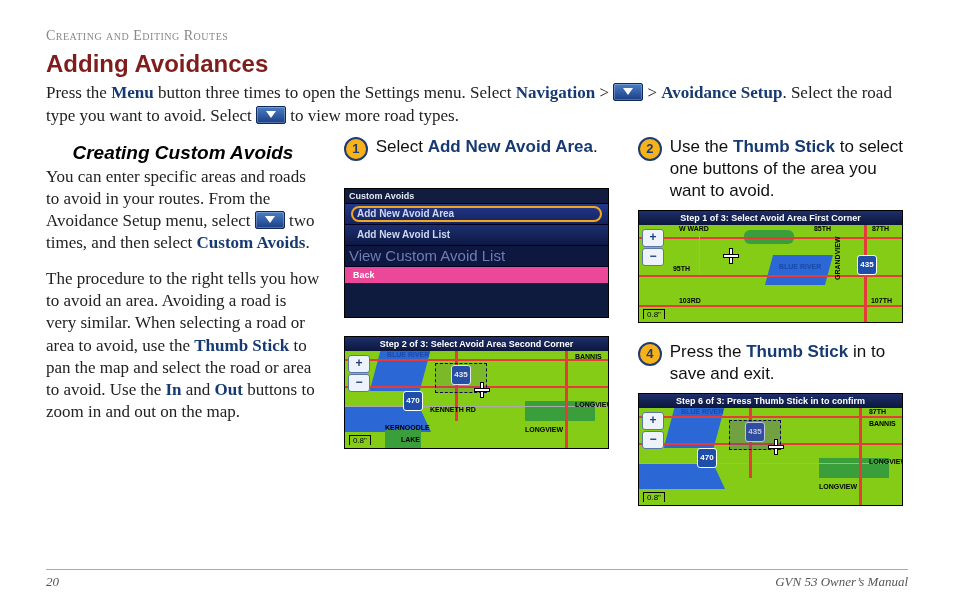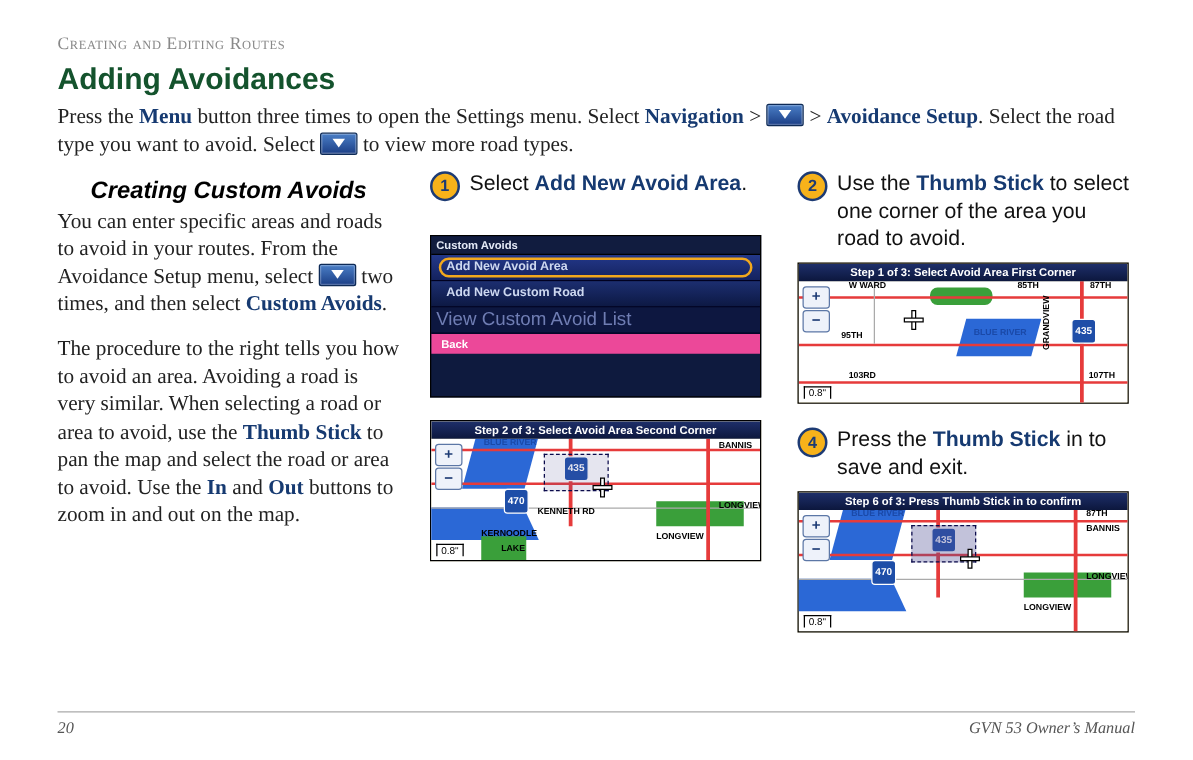--- a/index.html
+++ b/index.html
@@ -25,21 +25,21 @@
     color: #888;
     letter-spacing: 0.5px;
     font-family: "Times New Roman", serif;
     margin-bottom: 6px;
   }
   h1.heading {
     font-family: Arial, Helvetica, sans-serif;
     font-weight: bold;
     font-size: 24px;
     margin: 2px 0 4px 0;
-    color: #14532d;
+    color: #7f1d1d;
   }
   .intro {
     font-size: 17px;
     line-height: 1.35;
     margin-bottom: 8px;
   }
   .bold-nav {
     font-weight: bold;
     color: #163a71;
   }
@@ -187,21 +187,21 @@
     background: linear-gradient(#1e2f6a, #0c173d);
     color: #fff;
     font-size: 9px;
     font-weight: bold;
     text-align: center;
     line-height: 14px;
   }
   .map-shot .mapland {
     position: absolute;
     left: 0; right: 0; top: 14px; bottom: 0;
-    background: #ffffff;
+    background: #84cc16;
   }
   .map-shot .river {
     position: absolute;
     background: #2b68d6;
     transform: skewX(-15deg);
   }
   .map-shot .park {
     position: absolute;
     background: #3a9f3a;
   }
@@ -328,21 +328,21 @@
 
     <div class="col mid">
       <div class="step-title">
         <span class="num">1</span>
         <span class="txt"><span>Select </span><span class="strong-link">Add New Avoid Area</span><span>.</span></span>
       </div>
 
       <div class="screenshot menu-shot" style="margin-top:28px; margin-bottom:18px;">
         <div class="tabbar">Custom Avoids</div>
         <div class="menuitem highlight">Add New Avoid Area</div>
-        <div class="menuitem">Add New Custom Road</div>
+        <div class="menuitem">Add New Avoid List</div>
         <div class="menuitem dim small">View Custom Avoid List</div>
         <div class="back">Back</div>
       </div>
 
 
       <div class="screenshot map-shot">
         <div class="titlebar">Step 2 of 3: Select Avoid Area Second Corner</div>
         <div class="mapland">
           <div class="river" style="left:30px; top:0; width:50px; height:40px;"></div>
           <div class="river" style="left:-20px; top:55px; width:100px; height:26px; transform:skewX(25deg);"></div>
@@ -367,21 +367,21 @@
         </div>
         <div class="zoom in">+</div>
         <div class="zoom out">−</div>
         <div class="scale">0.8"</div>
       </div>
     </div>
 
     <div class="col right">
       <div class="step-title">
         <span class="num">2</span>
-        <span class="txt"><span>Use the </span><span class="strong-link">Thumb Stick</span><span> to select one corner of the area you road to avoid.</span></span>
+        <span class="txt"><span>Use the </span><span class="strong-link">Thumb Stick</span><span> to select one buttons of the area you want to avoid.</span></span>
       </div>
 
       <div class="screenshot map-shot" style="margin-top:6px; margin-bottom:18px;">
         <div class="titlebar">Step 1 of 3: Select Avoid Area First Corner</div>
         <div class="mapland">
           <div class="river" style="left:130px; top:30px; width:60px; height:30px;"></div>
           <div class="park" style="left:105px; top:5px; width:50px; height:14px; border-radius:6px;"></div>
           <div class="road" style="left:0; top:12px; width:265px; height:2px;"></div>
           <div class="road" style="left:0; top:50px; width:265px; height:2px;"></div>
           <div class="road" style="left:0; top:80px; width:265px; height:2px;"></div>

